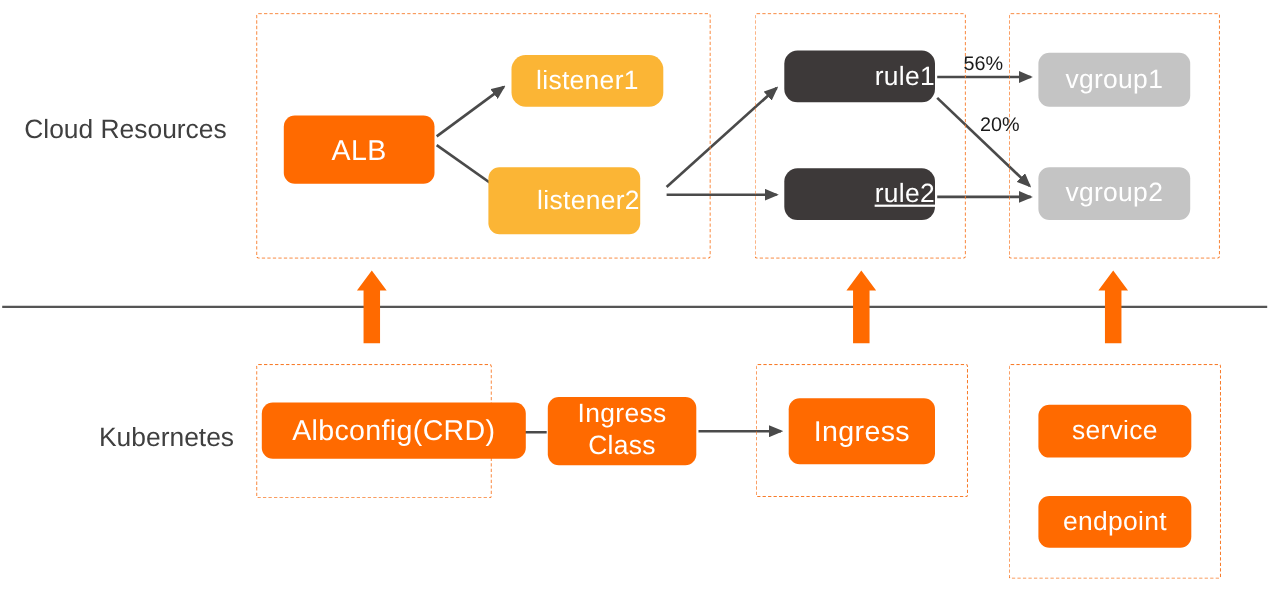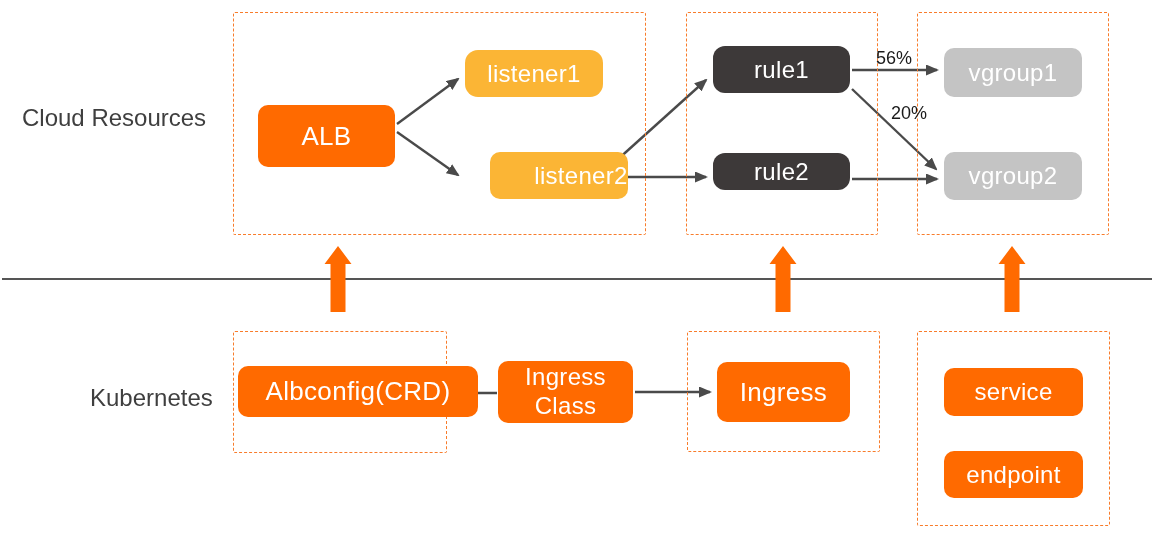--- a/index.html
+++ b/index.html
@@ -23,21 +23,21 @@
     box-sizing:border-box;
     display:flex;align-items:center;justify-content:center;
     color:#ffffff;
     border-radius:10px;
     text-align:center;
     letter-spacing:0.3px;
     white-space:pre-line;
   }
   .node-orange{background:#FF6A00;}
   .node-yellow{background:#FBB535;}
-  .node-dark{background:#3D3939;border-radius:12px;}
+  .node-dark{background:#3D3939;border-radius:12px;justify-content:flex-end;}
   .node-gray{background:#C4C4C4;}
   .f26{font-size:26px;}
   .f24{font-size:24px;}
   .section-label{
     position:absolute;
     color:#3F3F3F;
     font-size:24px;
   }
   .pct-label{
     position:absolute;
@@ -86,27 +86,27 @@
   <div class="group-box" style="left:233px;top:331px;width:214px;height:122px;"></div>
   <div class="group-box" style="left:687px;top:331px;width:193px;height:121px;"></div>
   <div class="group-box" style="left:917px;top:331px;width:193px;height:195px;"></div>
 
   <div class="node node-orange f26" style="left:258px;top:105px;width:137px;height:62px;">
     <span>ALB</span>
   </div>
   <div class="node node-yellow f24" style="left:465px;top:50px;width:138px;height:47px;border-radius:13px;">
     <span>listener1</span>
   </div>
-  <div class="node node-yellow f24" style="left:490px;top:152px;width:138px;height:47px;padding-left:44px;">
+  <div class="node node-yellow f24" style="left:444px;top:152px;width:138px;height:61px;padding-left:44px;">
     <span>listener2</span>
   </div>
   <div class="node node-dark f24" style="left:713px;top:46px;width:137px;height:47px;">
     <span>rule1</span>
   </div>
-  <div class="node node-dark f24" style="left:713px;top:153px;width:137px;height:37px;">
+  <div class="node node-dark f24" style="left:713px;top:153px;width:137px;height:47px;text-decoration:underline;">
     <span>rule2</span>
   </div>
   <div class="node node-gray f24" style="left:944px;top:48px;width:138px;height:49px;">
     <span>vgroup1</span>
   </div>
   <div class="node node-gray f24" style="left:944px;top:152px;width:138px;height:48px;">
     <span>vgroup2</span>
   </div>
 
   <div class="pct-label" style="left:876px;top:48px;">56%</div>

